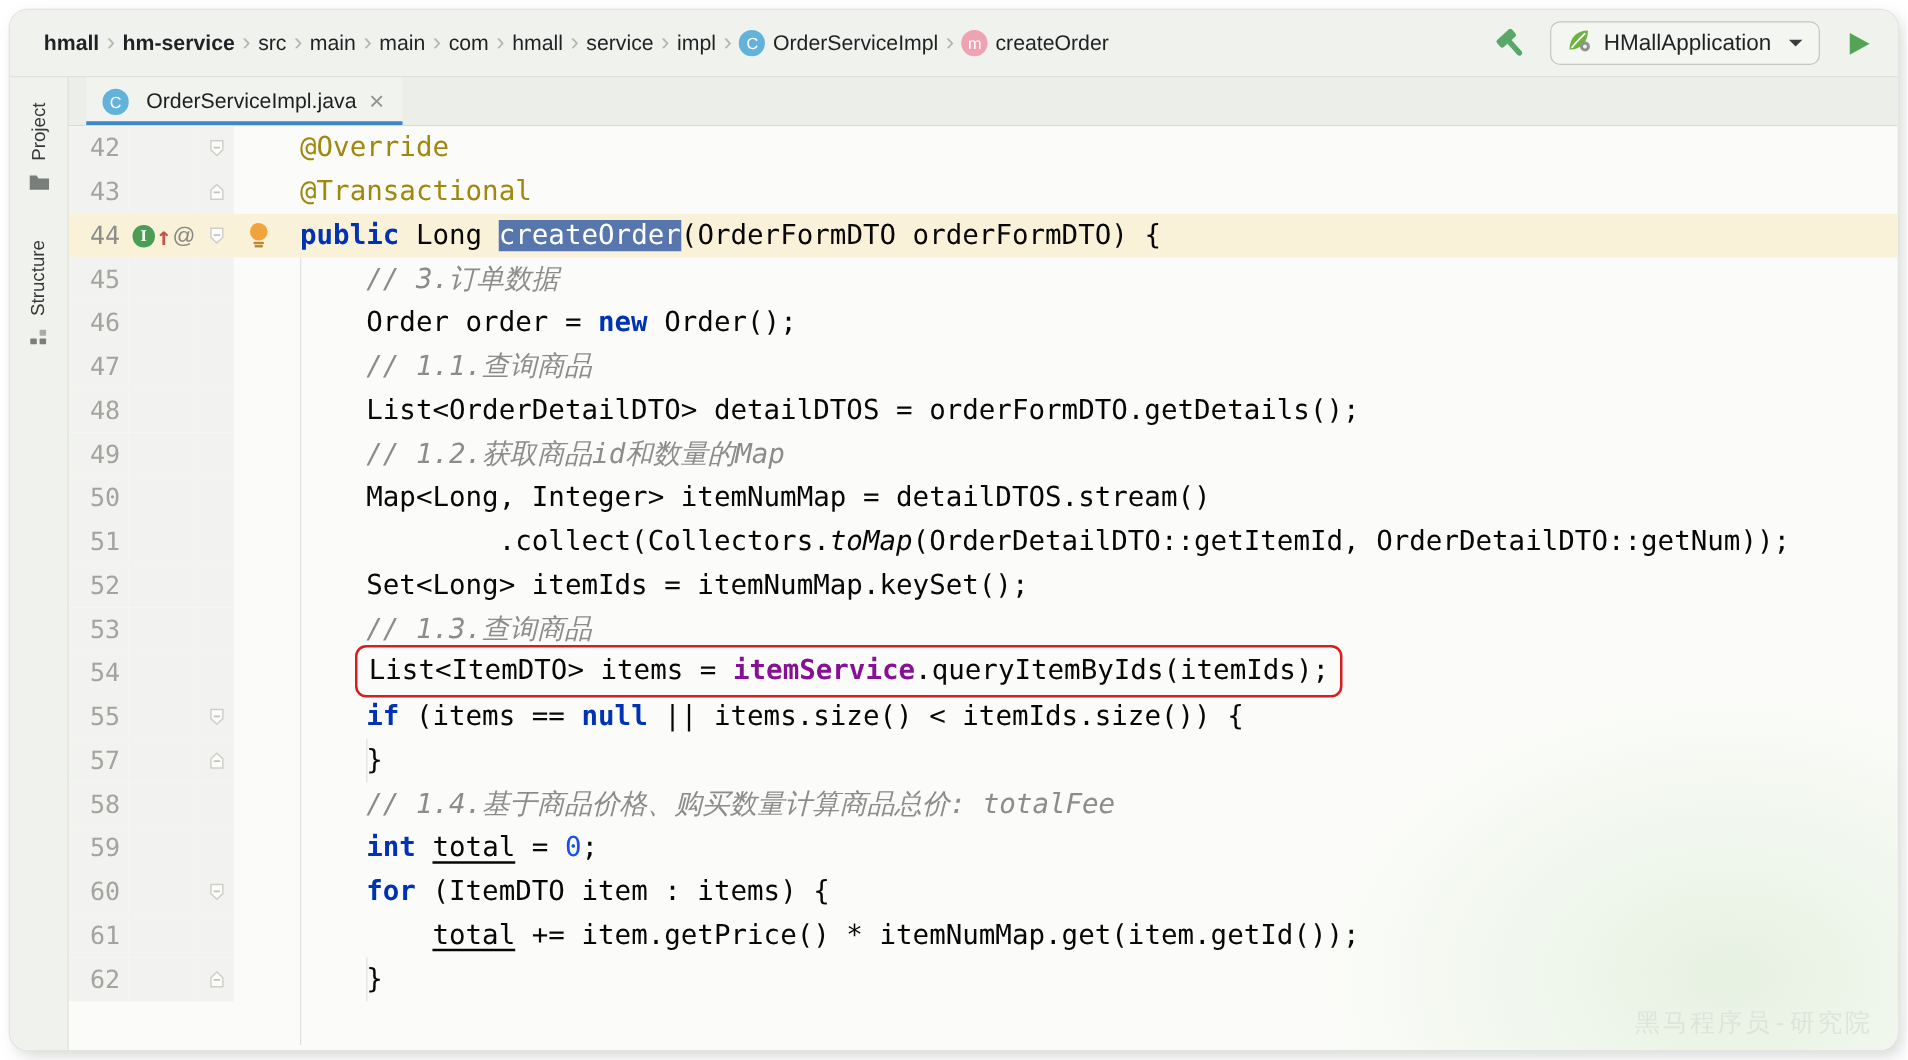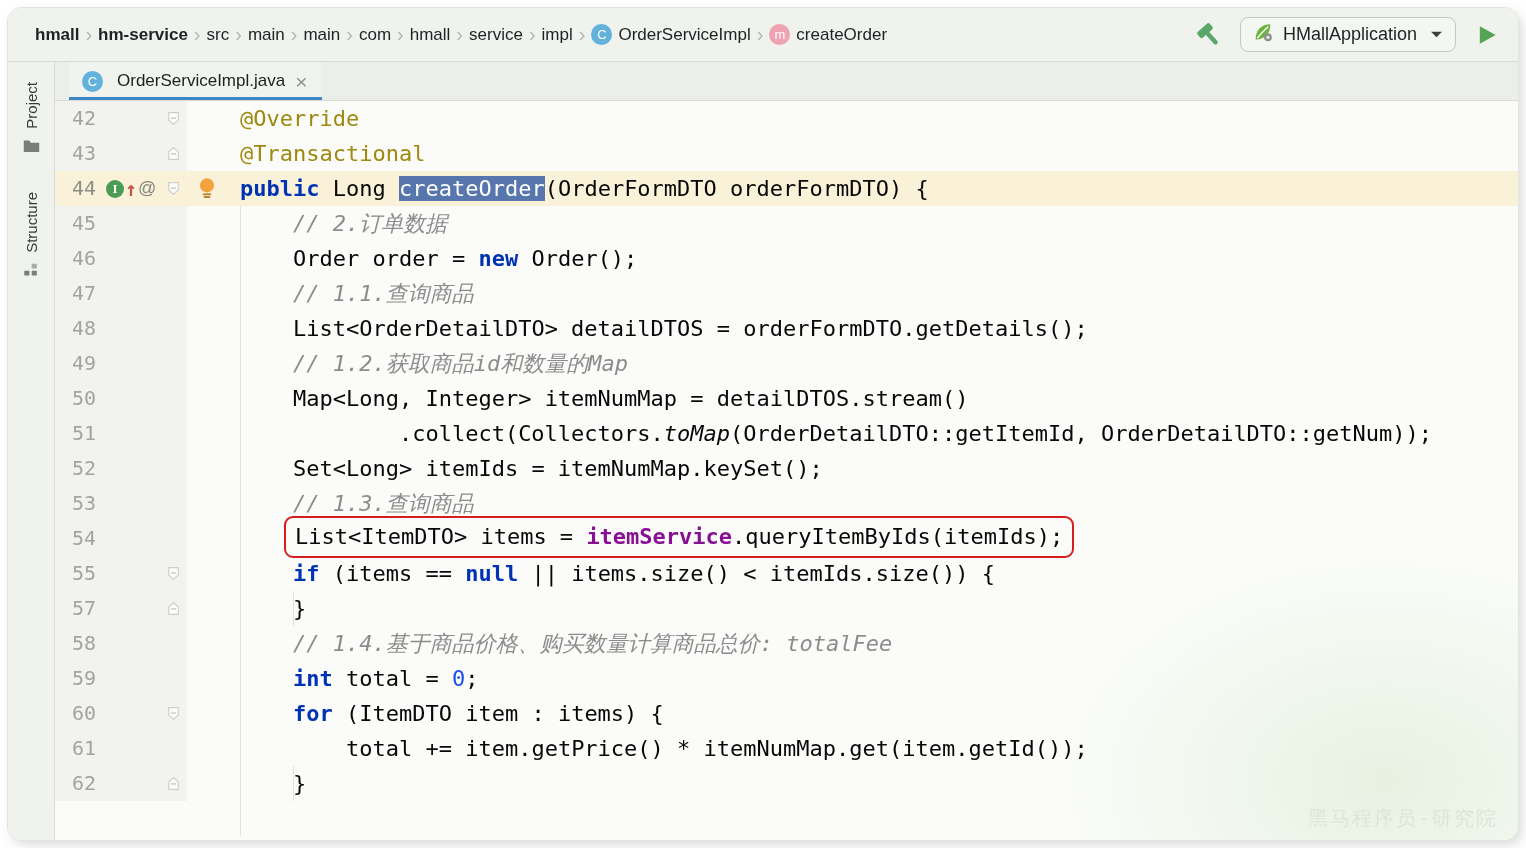--- a/index.html
+++ b/index.html
@@ -58,21 +58,21 @@
   .row.current .g-num { color:#8C8E89; }
 
   .tk-kw     { color:#0033B3; font-weight:bold; }
   .tk-ann    { color:#9E880D; }
   .tk-com    { color:#8C8C8C; font-style:italic; }
   .tk-str    { color:#067D17; font-weight:bold; }
   .tk-num    { color:#1750EB; }
   .tk-field  { color:#871094; font-weight:bold; }
   .tk-static { font-style:italic; }
   .tk-sel    { background:#5876AE; color:#FFFFFF; }
-  .tk-und    { text-underline-offset:4px; }
+  .tk-und    { text-decoration:underline; text-underline-offset:4px; }
 
   .red-box { display:inline-block; border:2.5px solid #D71D1D; border-radius:9px;
              padding:1px 9px 2px 9px; margin:-2px -9px; }
 
   .impl-circle { width:18px; height:18px; border-radius:50%; background:#4B9C55; color:#FFF;
                  font-family:"Liberation Serif",serif; font-weight:bold; font-size:13px;
                  display:inline-flex; align-items:center; justify-content:center; }
   .ovr-arrow { color:#C4524E; font-weight:bold; font-size:20px; line-height:1; }
   .at-sign { color:#858783; font-size:18px; font-family:"Liberation Sans",sans-serif; }
   .bulb { position:absolute; left:142px; top:6px; z-index:2; display:flex; }
@@ -186,21 +186,21 @@
                   <path d="M3.5 13.5 h9 v-6.8 l-4.5 -4.2 l-4.5 4.2 z" fill="#FCFDFB" stroke="#CDCFC9" stroke-width="1.1"></path>
                   <path d="M5.6 8.4 h4.8" stroke="#C2C4BE" stroke-width="1.2"></path>
                 </svg></div><div class="code"><span>    </span><span class="tk-ann">@Transactional</span></div></div>
             <div class="row current"><div class="g-num">44</div><div class="g-icons"><span class="impl-circle">I</span><span class="ovr-arrow">↑</span><span class="at-sign">@</span></div><div class="g-fold"><svg width="17" height="17" viewBox="0 0 16 16">
                   <path d="M3.5 2.5 h9 v6.8 l-4.5 4.2 l-4.5 -4.2 z" fill="#FCFDFB" stroke="#CDCFC9" stroke-width="1.1"></path>
                   <path d="M5.6 7.6 h4.8" stroke="#C2C4BE" stroke-width="1.2"></path>
                 </svg></div><span class="bulb"><svg width="20" height="23" viewBox="0 0 14 17">
                   <circle cx="7" cy="6.2" r="5.2" fill="#F2A33C"></circle>
                   <path d="M4.6 12.8 h4.8 M5.2 14.8 h3.6" stroke="#B98A35" stroke-width="1.5" stroke-linecap="round"></path>
                 </svg></span><div class="code"><span>    </span><span class="tk-kw">public</span><span> Long </span><span class="tk-sel">createOrder</span><span>(OrderFormDTO orderFormDTO) {</span></div></div>
-            <div class="row"><div class="g-num">45</div><div class="g-icons"></div><div class="g-fold"></div><div class="code"><span>        </span><span class="tk-com">// 2.订单数据</span></div></div>
+            <div class="row"><div class="g-num">45</div><div class="g-icons"></div><div class="g-fold"></div><div class="code"><span>        </span><span class="tk-com">// 3.订单数据</span></div></div>
             <div class="row"><div class="g-num">46</div><div class="g-icons"></div><div class="g-fold"></div><div class="code"><span>        </span><span>Order order = </span><span class="tk-kw">new</span><span> Order();</span></div></div>
             <div class="row"><div class="g-num">47</div><div class="g-icons"></div><div class="g-fold"></div><div class="code"><span>        </span><span class="tk-com">// 1.1.查询商品</span></div></div>
             <div class="row"><div class="g-num">48</div><div class="g-icons"></div><div class="g-fold"></div><div class="code"><span>        </span><span>List&lt;OrderDetailDTO&gt; detailDTOS = orderFormDTO.getDetails();</span></div></div>
             <div class="row"><div class="g-num">49</div><div class="g-icons"></div><div class="g-fold"></div><div class="code"><span>        </span><span class="tk-com">// 1.2.获取商品id和数量的Map</span></div></div>
             <div class="row"><div class="g-num">50</div><div class="g-icons"></div><div class="g-fold"></div><div class="code"><span>        </span><span>Map&lt;Long, Integer&gt; itemNumMap = detailDTOS.stream()</span></div></div>
             <div class="row"><div class="g-num">51</div><div class="g-icons"></div><div class="g-fold"></div><div class="code"><span>                </span><span>.collect(Collectors.</span><span class="tk-static">toMap</span><span>(OrderDetailDTO::getItemId, OrderDetailDTO::getNum));</span></div></div>
             <div class="row"><div class="g-num">52</div><div class="g-icons"></div><div class="g-fold"></div><div class="code"><span>        </span><span>Set&lt;Long&gt; itemIds = itemNumMap.keySet();</span></div></div>
             <div class="row"><div class="g-num">53</div><div class="g-icons"></div><div class="g-fold"></div><div class="code"><span>        </span><span class="tk-com">// 1.3.查询商品</span></div></div>
             <div class="row"><div class="g-num">54</div><div class="g-icons"></div><div class="g-fold"></div><div class="code"><span>        </span><span class="red-box"><span>List&lt;ItemDTO&gt; items = </span><span class="tk-field">itemService</span><span>.queryItemByIds(itemIds);</span></span></div></div>
             <div class="row"><div class="g-num">55</div><div class="g-icons"></div><div class="g-fold"><svg width="17" height="17" viewBox="0 0 16 16">

